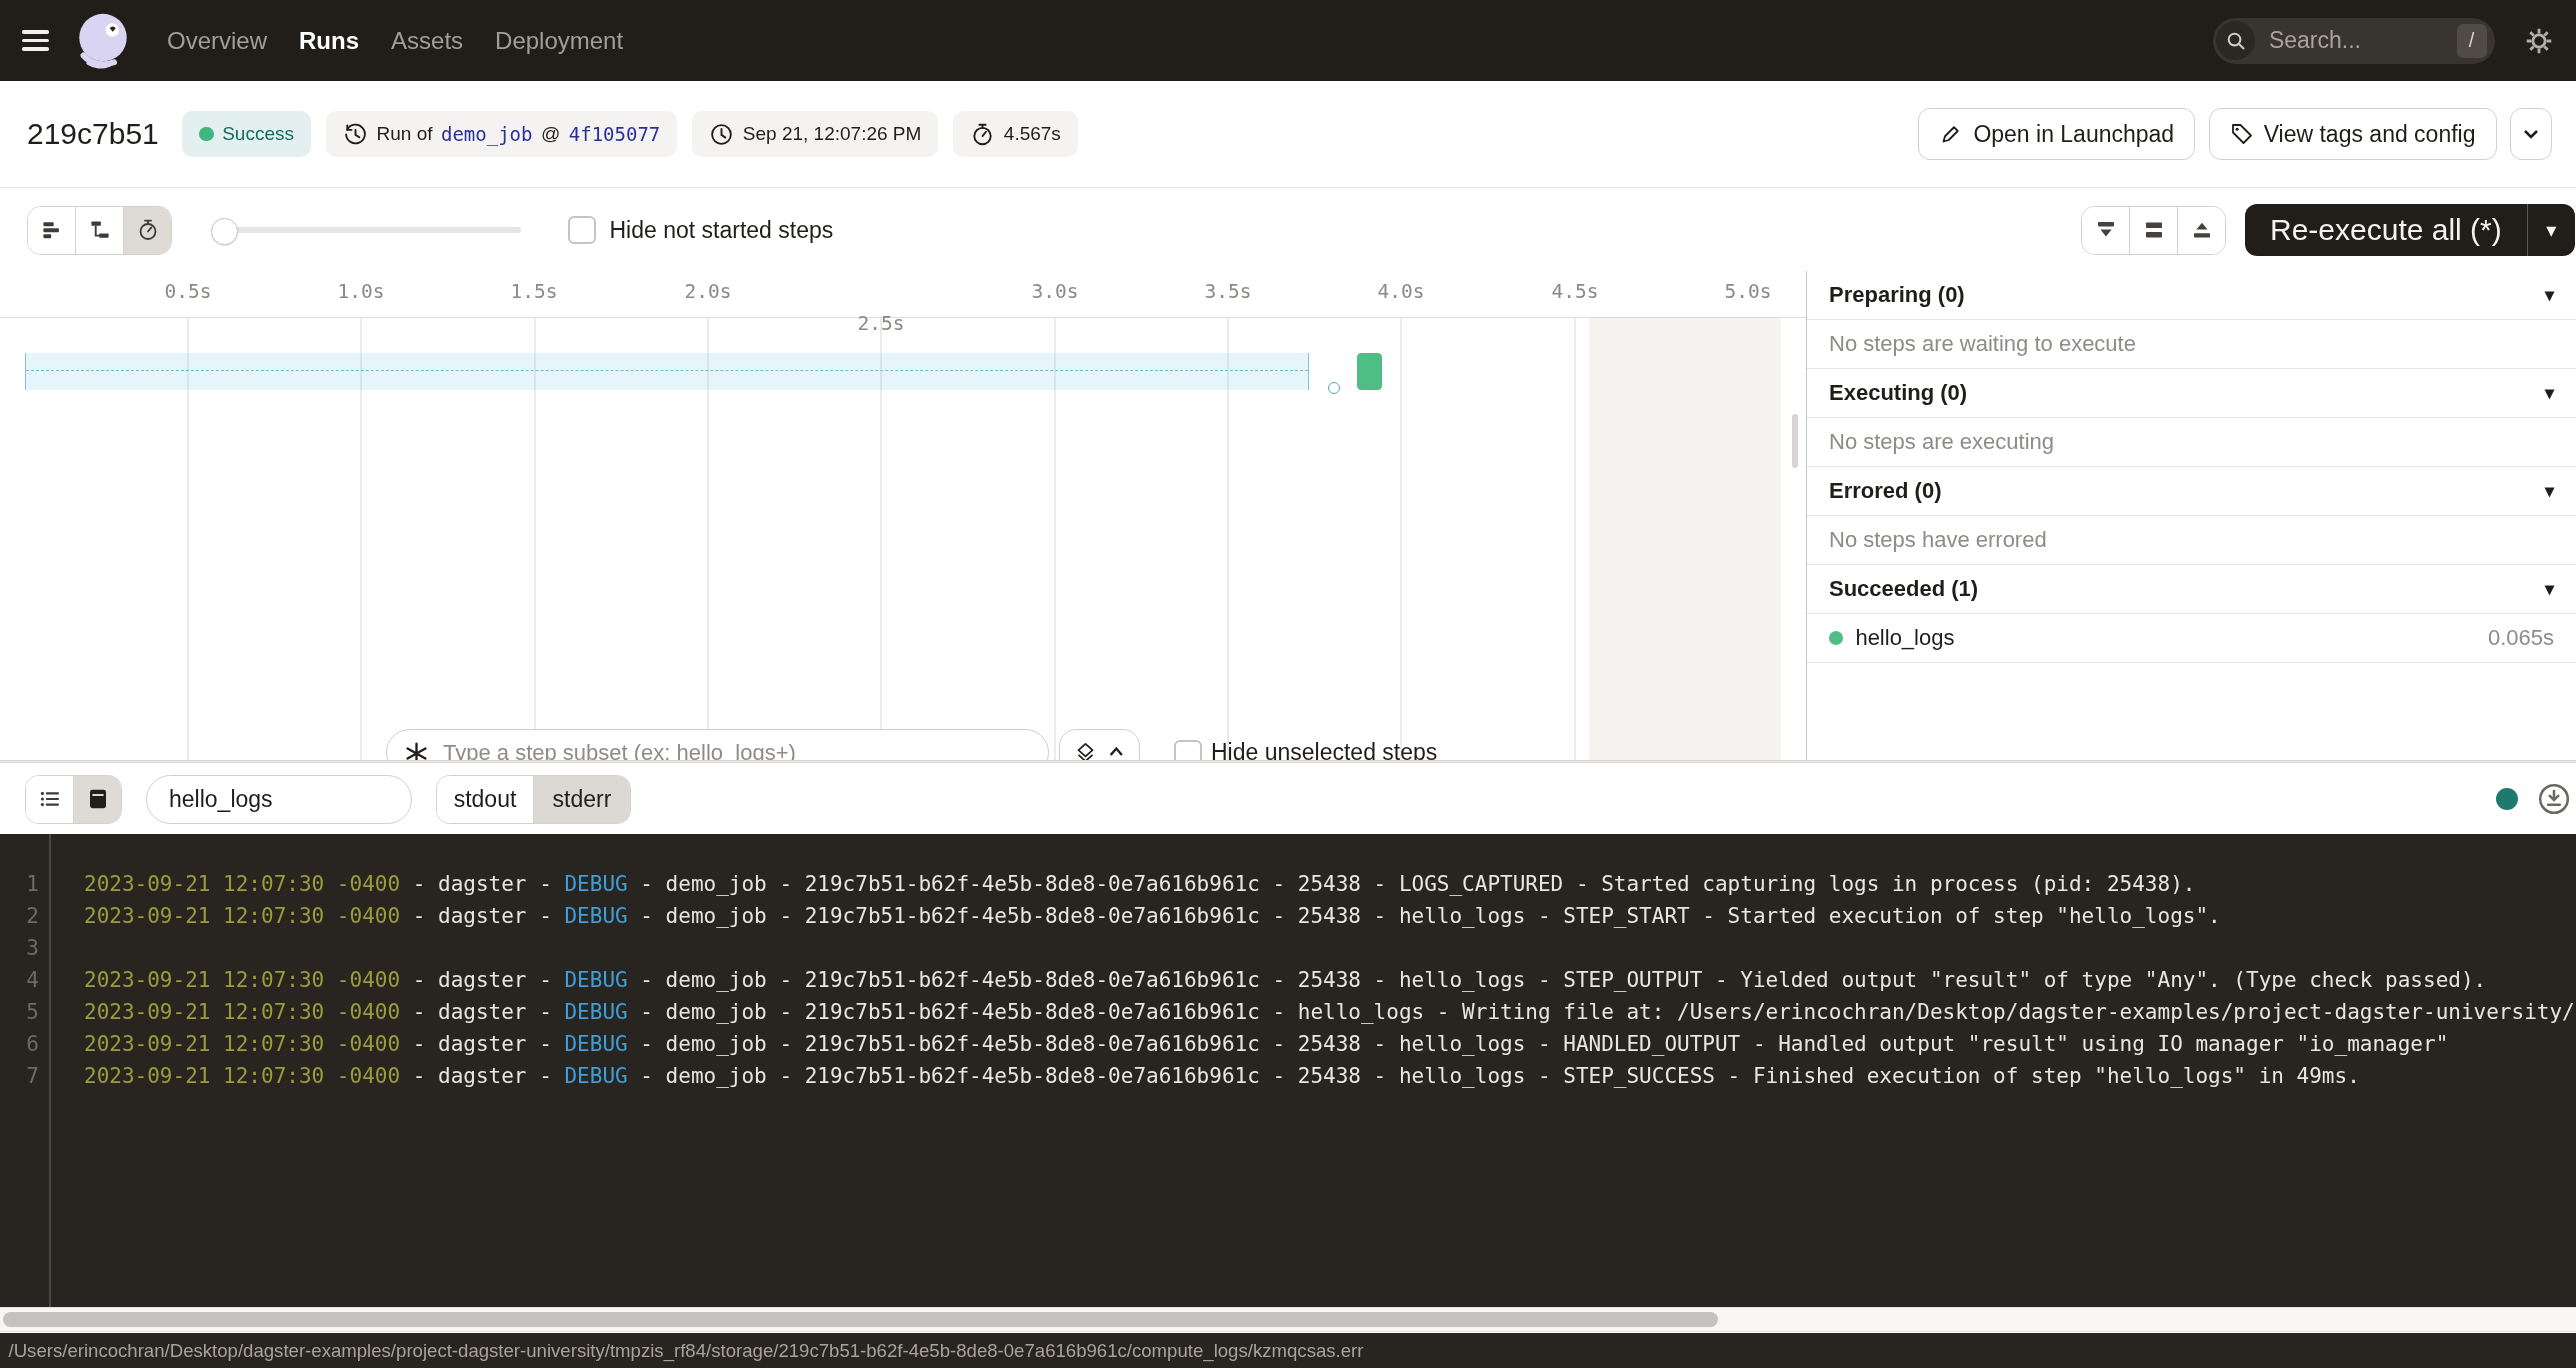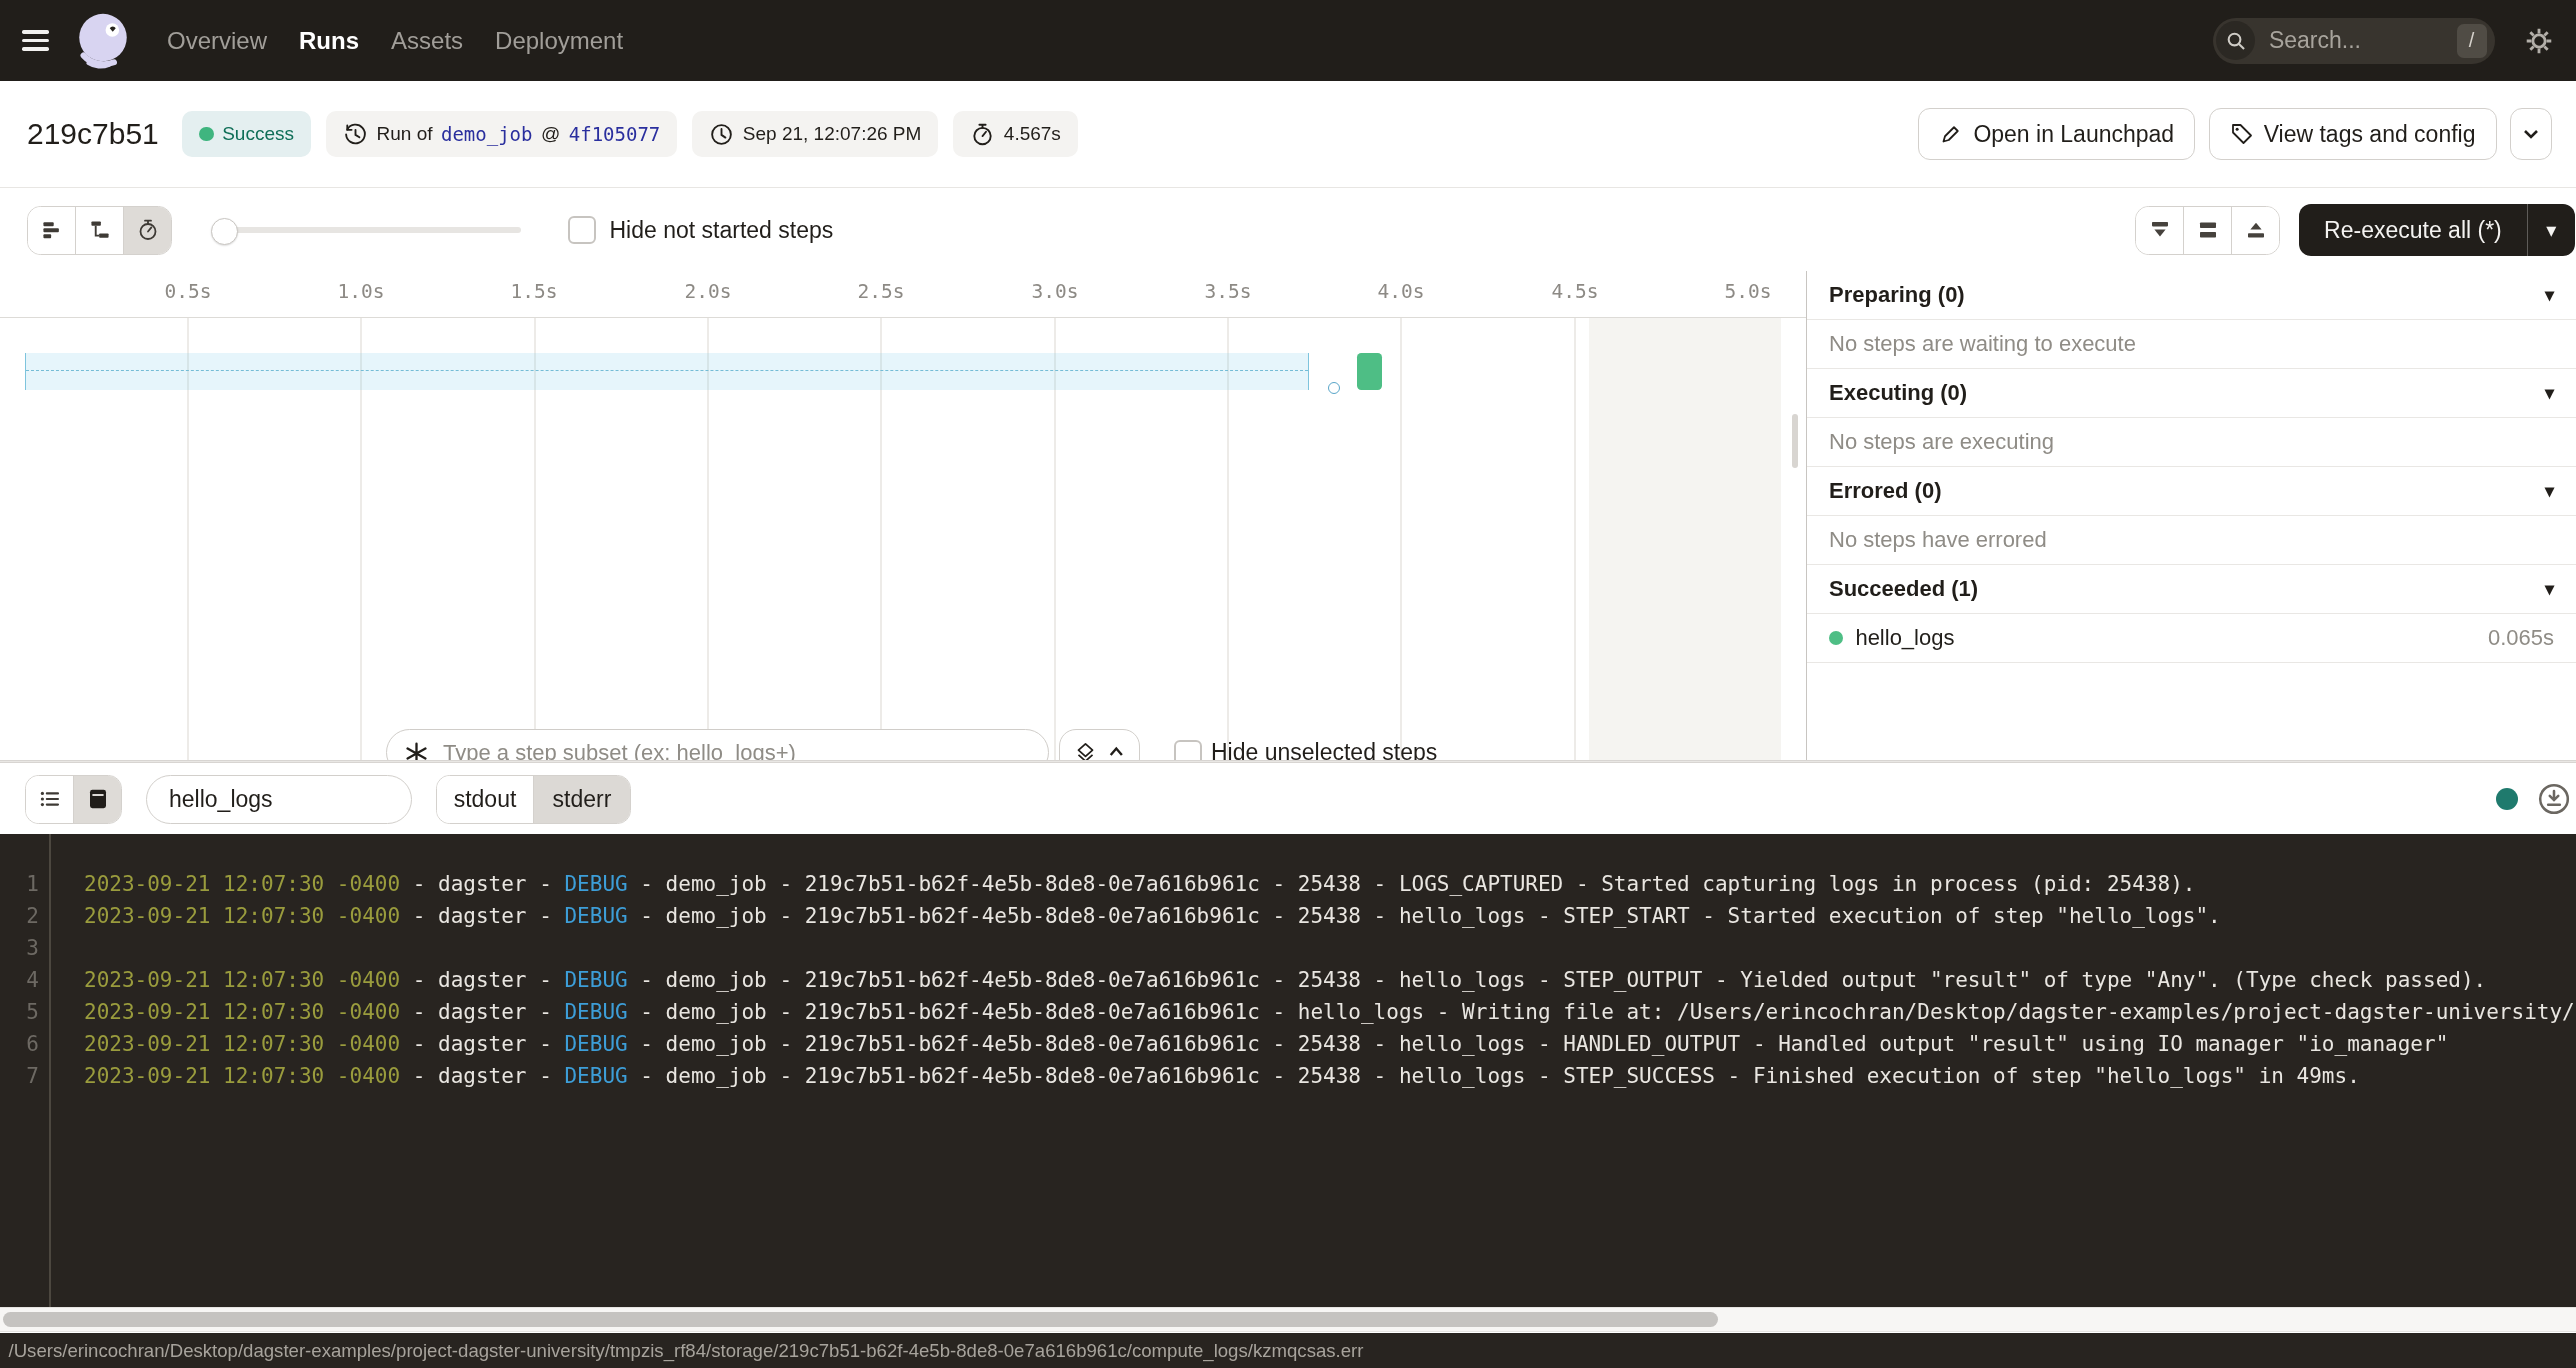--- a/index.html
+++ b/index.html
@@ -50,21 +50,21 @@
   .slider{position:relative;width:310px;height:49px;margin-left:39px}
   .slider .track{position:absolute;left:10px;right:0;top:21px;height:6.8px;border-radius:3.4px;background:#e7e5e2}
   .slider .thumb{position:absolute;left:0;top:12px;width:25px;height:25px;border-radius:50%;background:#fff;
                  border:1.7px solid #c9c6c2;box-shadow:0 0.8px 1.7px rgba(0,0,0,.15);cursor:grab}
   .checkrow{display:flex;align-items:center;gap:13.5px;margin-left:47px;cursor:pointer}
   .checkbox{width:24px;height:24px;border:2.1px solid #c7c4c0;border-radius:6px;background:#fff}
   .checklabel{font-size:23px}
   .toolbar-right{margin-left:auto;display:flex;align-items:center;gap:18.6px}
   .reexec{display:inline-flex;height:52px;border-radius:12px;background:#211e1a;color:#f4f3f1;
           align-items:stretch;cursor:pointer;overflow:hidden}
-  .reexec-label{display:flex;align-items:center;padding:0 25px;font-size:23px}
+  .reexec-label{display:flex;align-items:center;padding:0 25px;font-size:30px}
   .reexec-caret{display:flex;align-items:center;padding:0 18.6px;border-left:0.8px solid rgba(255,255,255,.28);font-size:20px}
 
   
   .gantt{position:absolute;left:0;top:271px;width:100%;height:490px;background:#fff}
   .axis{position:absolute;left:0;top:0;width:1806px;height:46px;border-bottom:0.8px solid #dddbd7}
   .tick-label{position:absolute;top:8.5px;width:76px;margin-left:-38px;text-align:center;
               font-size:19.5px;color:#8d8a85}
   .chart{position:absolute;left:0;top:47px;width:1806px;height:443px;overflow:hidden}
   .gridline{position:absolute;top:0;bottom:0;width:1.7px;background:#edebe8}
   .grayzone{position:absolute;left:1589px;width:192px;top:0;bottom:0;background:#f5f4f1}
@@ -314,21 +314,21 @@
       </div>
     </div>
   </section>
 
   <section class="gantt">
     <div class="axis" id="axis">
         <div class="tick-label mono" style="left: 188px;">0.5s</div>
         <div class="tick-label mono" style="left: 361px;">1.0s</div>
         <div class="tick-label mono" style="left: 534px;">1.5s</div>
         <div class="tick-label mono" style="left: 708px;">2.0s</div>
-        <div class="tick-label mono" style="left: 881px;">2.5s</div>
+        <div class="tick-label mono" style="left: 881px; margin-top: 32px;">2.5s</div>
         <div class="tick-label mono" style="left: 1055px;">3.0s</div>
         <div class="tick-label mono" style="left: 1228px;">3.5s</div>
         <div class="tick-label mono" style="left: 1401px;">4.0s</div>
         <div class="tick-label mono" style="left: 1575px;">4.5s</div>
         <div class="tick-label mono" style="left: 1748px;">5.0s</div>
       </div>
     <div class="chart" id="chart">
         <div class="gridline" style="left: 1747px;"></div>
         <div class="gridline" style="left: 1574px;"></div>
         <div class="gridline" style="left: 1400px;"></div>

